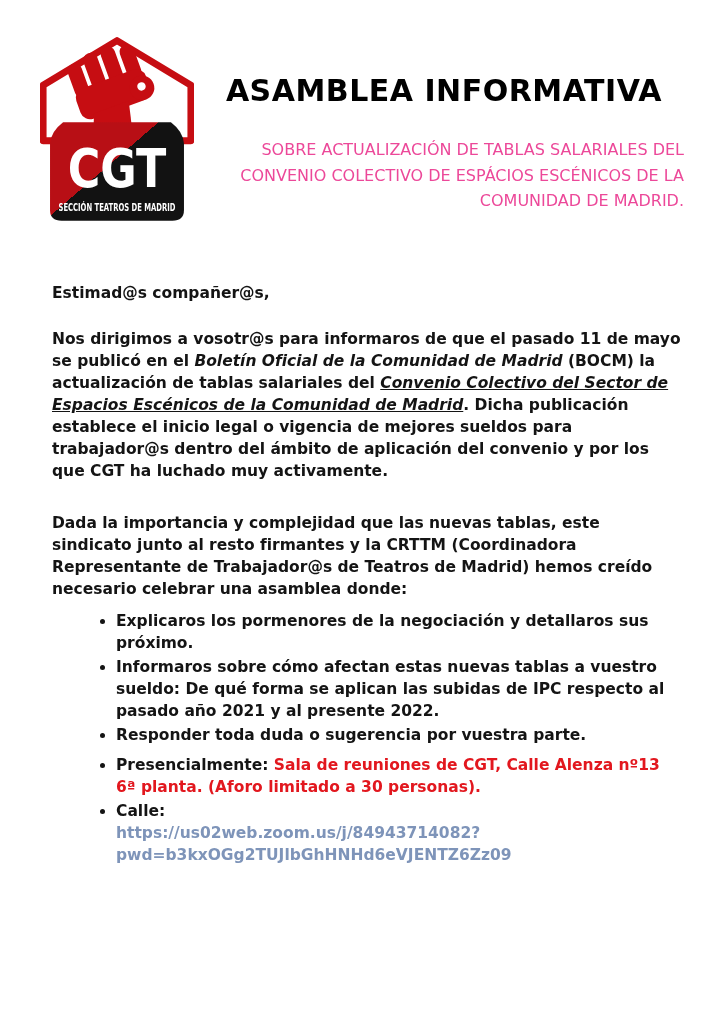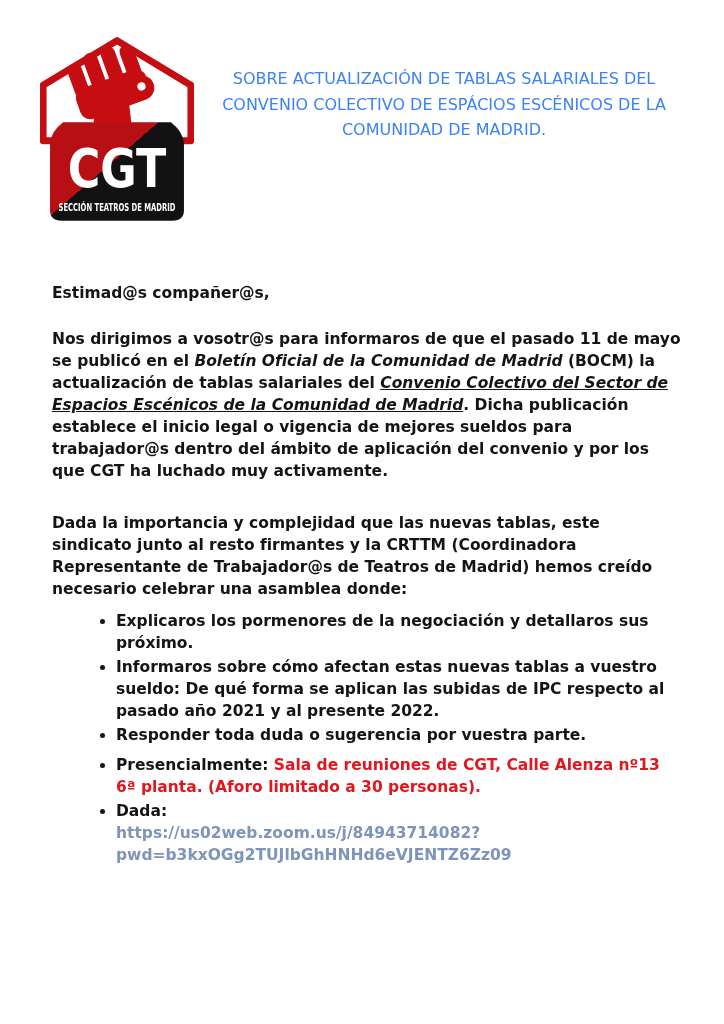--- a/index.html
+++ b/index.html
@@ -11,22 +11,22 @@
   }
   
   .header{display:flex;gap:10px;}
   .logo{flex:0 0 154px;}
   .headings{flex:1;text-align:center;min-width:0;}
   .title{
     font-size:30px;font-weight:bold;color:#000;
     letter-spacing:.5px;margin:38px 0 0 0;line-height:1.1;
   }
   .subtitle{
-    font-size:16px;font-weight:normal;color:#3b82f6;
-    line-height:1.6;margin:30px 0 0 0;
+    font-size:16px;font-weight:normal;color:#ec4899;
+    line-height:1.6;margin:30px 0 0 0;text-align:right;
   }
   
   .body{margin-top:48px;font-size:15.5px;font-weight:bold;line-height:22px;}
   .body p{margin:0 0 10px 12px;}
   .salutation{margin-bottom:24px !important;}
   .gap-lg{margin-top:30px !important;}
   .gap-md{margin-top:26px !important;}
   em{}
   .underline{text-decoration:underline;}
   .link{color:#7e94b9;text-decoration:none;cursor:pointer;}
@@ -65,20 +65,21 @@
           <path d="M-42 28 L6 28 L-8 88 L-66 88 Z"></path>
         </g>
 
         <path d="M30 112 L170 112 Q186 124 187 140 L187 226 Q187 240 172 240 L28 240 Q13 240 13 226 L13 140 Q14 124 30 112 Z" fill="url(#rb)"></path>
         <text x="100" y="196" text-anchor="middle" font-size="70" font-weight="bold" fill="#ffffff" textLength="128" lengthAdjust="spacingAndGlyphs">CGT</text>
         <text x="100" y="227" text-anchor="middle" font-size="14" font-weight="bold" fill="#ffffff" textLength="152" lengthAdjust="spacingAndGlyphs">SECCIÓN TEATROS DE MADRID</text>
       </svg>
     </div>
 
     <div class="headings">
+      <h1 class="title">ASAMBLEA INFORMATIVA</h1>
       <p class="subtitle">SOBRE ACTUALIZACIÓN DE TABLAS SALARIALES DEL CONVENIO COLECTIVO DE ESPÁCIOS ESCÉNICOS DE LA COMUNIDAD DE MADRID.</p>
     </div>
 
   </header>
 
   <main class="body">
 
     <p class="salutation">Estimad@s compañer@s,</p>
 
     <p><span>Nos dirigimos a vosotr@s para informaros de que el pasado 11 de mayo se publicó en el </span><em>Boletín Oficial de la Comunidad de Madrid</em><span> (BOCM) la actualización de tablas salariales del </span><em class="underline">Convenio Colectivo del Sector de Espacios Escénicos de la Comunidad de Madrid</em><span>. Dicha publicación establece el inicio legal o vigencia de mejores sueldos para trabajador@s dentro del ámbito de aplicación del convenio y por los que CGT ha luchado muy activamente.</span></p>
@@ -88,19 +89,19 @@
 
     <ul>
       <li>Explicaros los pormenores de la negociación y detallaros sus próximo.</li>
       <li>Informaros sobre cómo afectan estas nuevas tablas a vuestro sueldo: De qué forma se aplican las subidas de IPC respecto al pasado año 2021 y al presente 2022.</li>
       <li>Responder toda duda o sugerencia por vuestra parte.</li>
     </ul>
 
 
     <ul>
       <li><span>Presencialmente:</span> <span class="red">Sala de reuniones de CGT, Calle Alenza nº13 6ª planta. (Aforo limitado a 30 personas).</span></li>
-      <li><span>Dada:</span><a class="link block-link">https://us02web.zoom.us/j/84943714082?pwd=b3kxOGg2TUJlbGhHNHd6eVJENTZ6Zz09</a></li>
+      <li><span>Calle:</span><a class="link block-link">https://us02web.zoom.us/j/84943714082?pwd=b3kxOGg2TUJlbGhHNHd6eVJENTZ6Zz09</a></li>
 
     </ul>
 
   </main>
 
 </div>
 
 </body></html>

